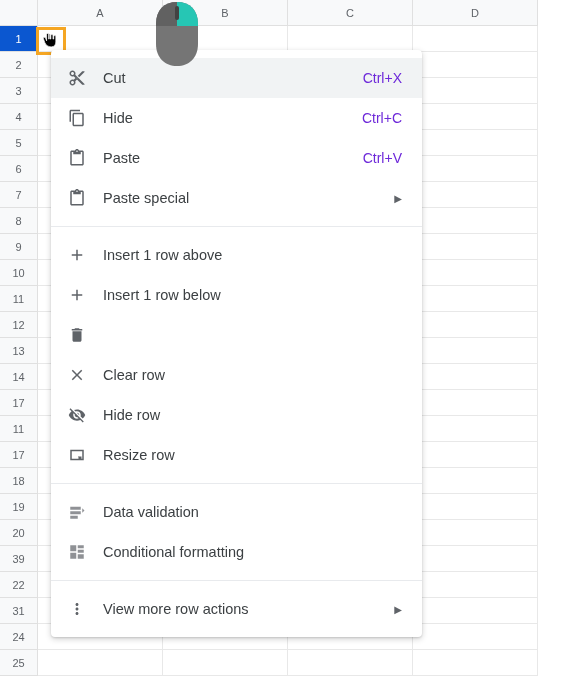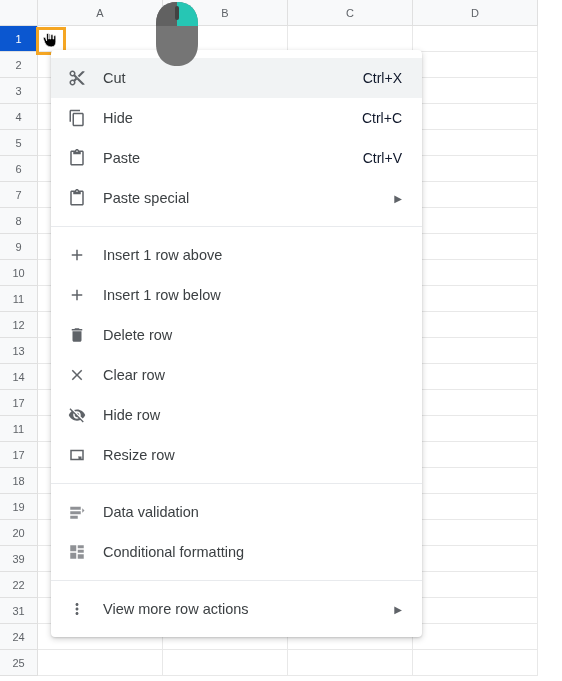--- a/index.html
+++ b/index.html
@@ -94,21 +94,21 @@
       height: 20px;
       display: flex;
       align-items: center;
       justify-content: center;
       color: #5f6368;
       margin-right: 16px;
       flex-shrink: 0;
     }
     .menu-icon svg { width: 18px; height: 18px; }
     .menu-label { flex: 1; }
-    .menu-shortcut { font-size: 14px; color: #0f172a; }
+    .menu-shortcut { font-size: 14px; color: #6d28d9; }
     .menu-arrow { color: #5f6368; font-size: 10px; }
     .menu-divider {
       height: 1px;
       background: #e8eaed;
       margin: 8px 0;
     }
     .hand-cursor {
       position: absolute;
       top: 32px;
       left: 42px;
@@ -322,21 +322,20 @@
         </svg>
       </span>
     <span class="menu-label">Insert 1 row below</span>
   </div>
   <div class="menu-item">
     <span class="menu-icon">
         <svg viewBox="0 0 24 24">
           <path fill="currentColor" d="M6 19c0 1.1.9 2 2 2h8c1.1 0 2-.9 2-2V7H6v12zM19 4h-3.5l-1-1h-5l-1 1H5v2h14V4z"></path>
         </svg>
       </span>
-    <span class="menu-label">Delete row</span>
   </div>
   <div class="menu-item">
     <span class="menu-icon">
         <svg viewBox="0 0 24 24">
           <path fill="currentColor" d="M19 6.41L17.59 5 12 10.59 6.41 5 5 6.41 10.59 12 5 17.59 6.41 19 12 13.41 17.59 19 19 17.59 13.41 12z"></path>
         </svg>
       </span>
     <span class="menu-label">Clear row</span>
   </div>
   <div class="menu-item">

